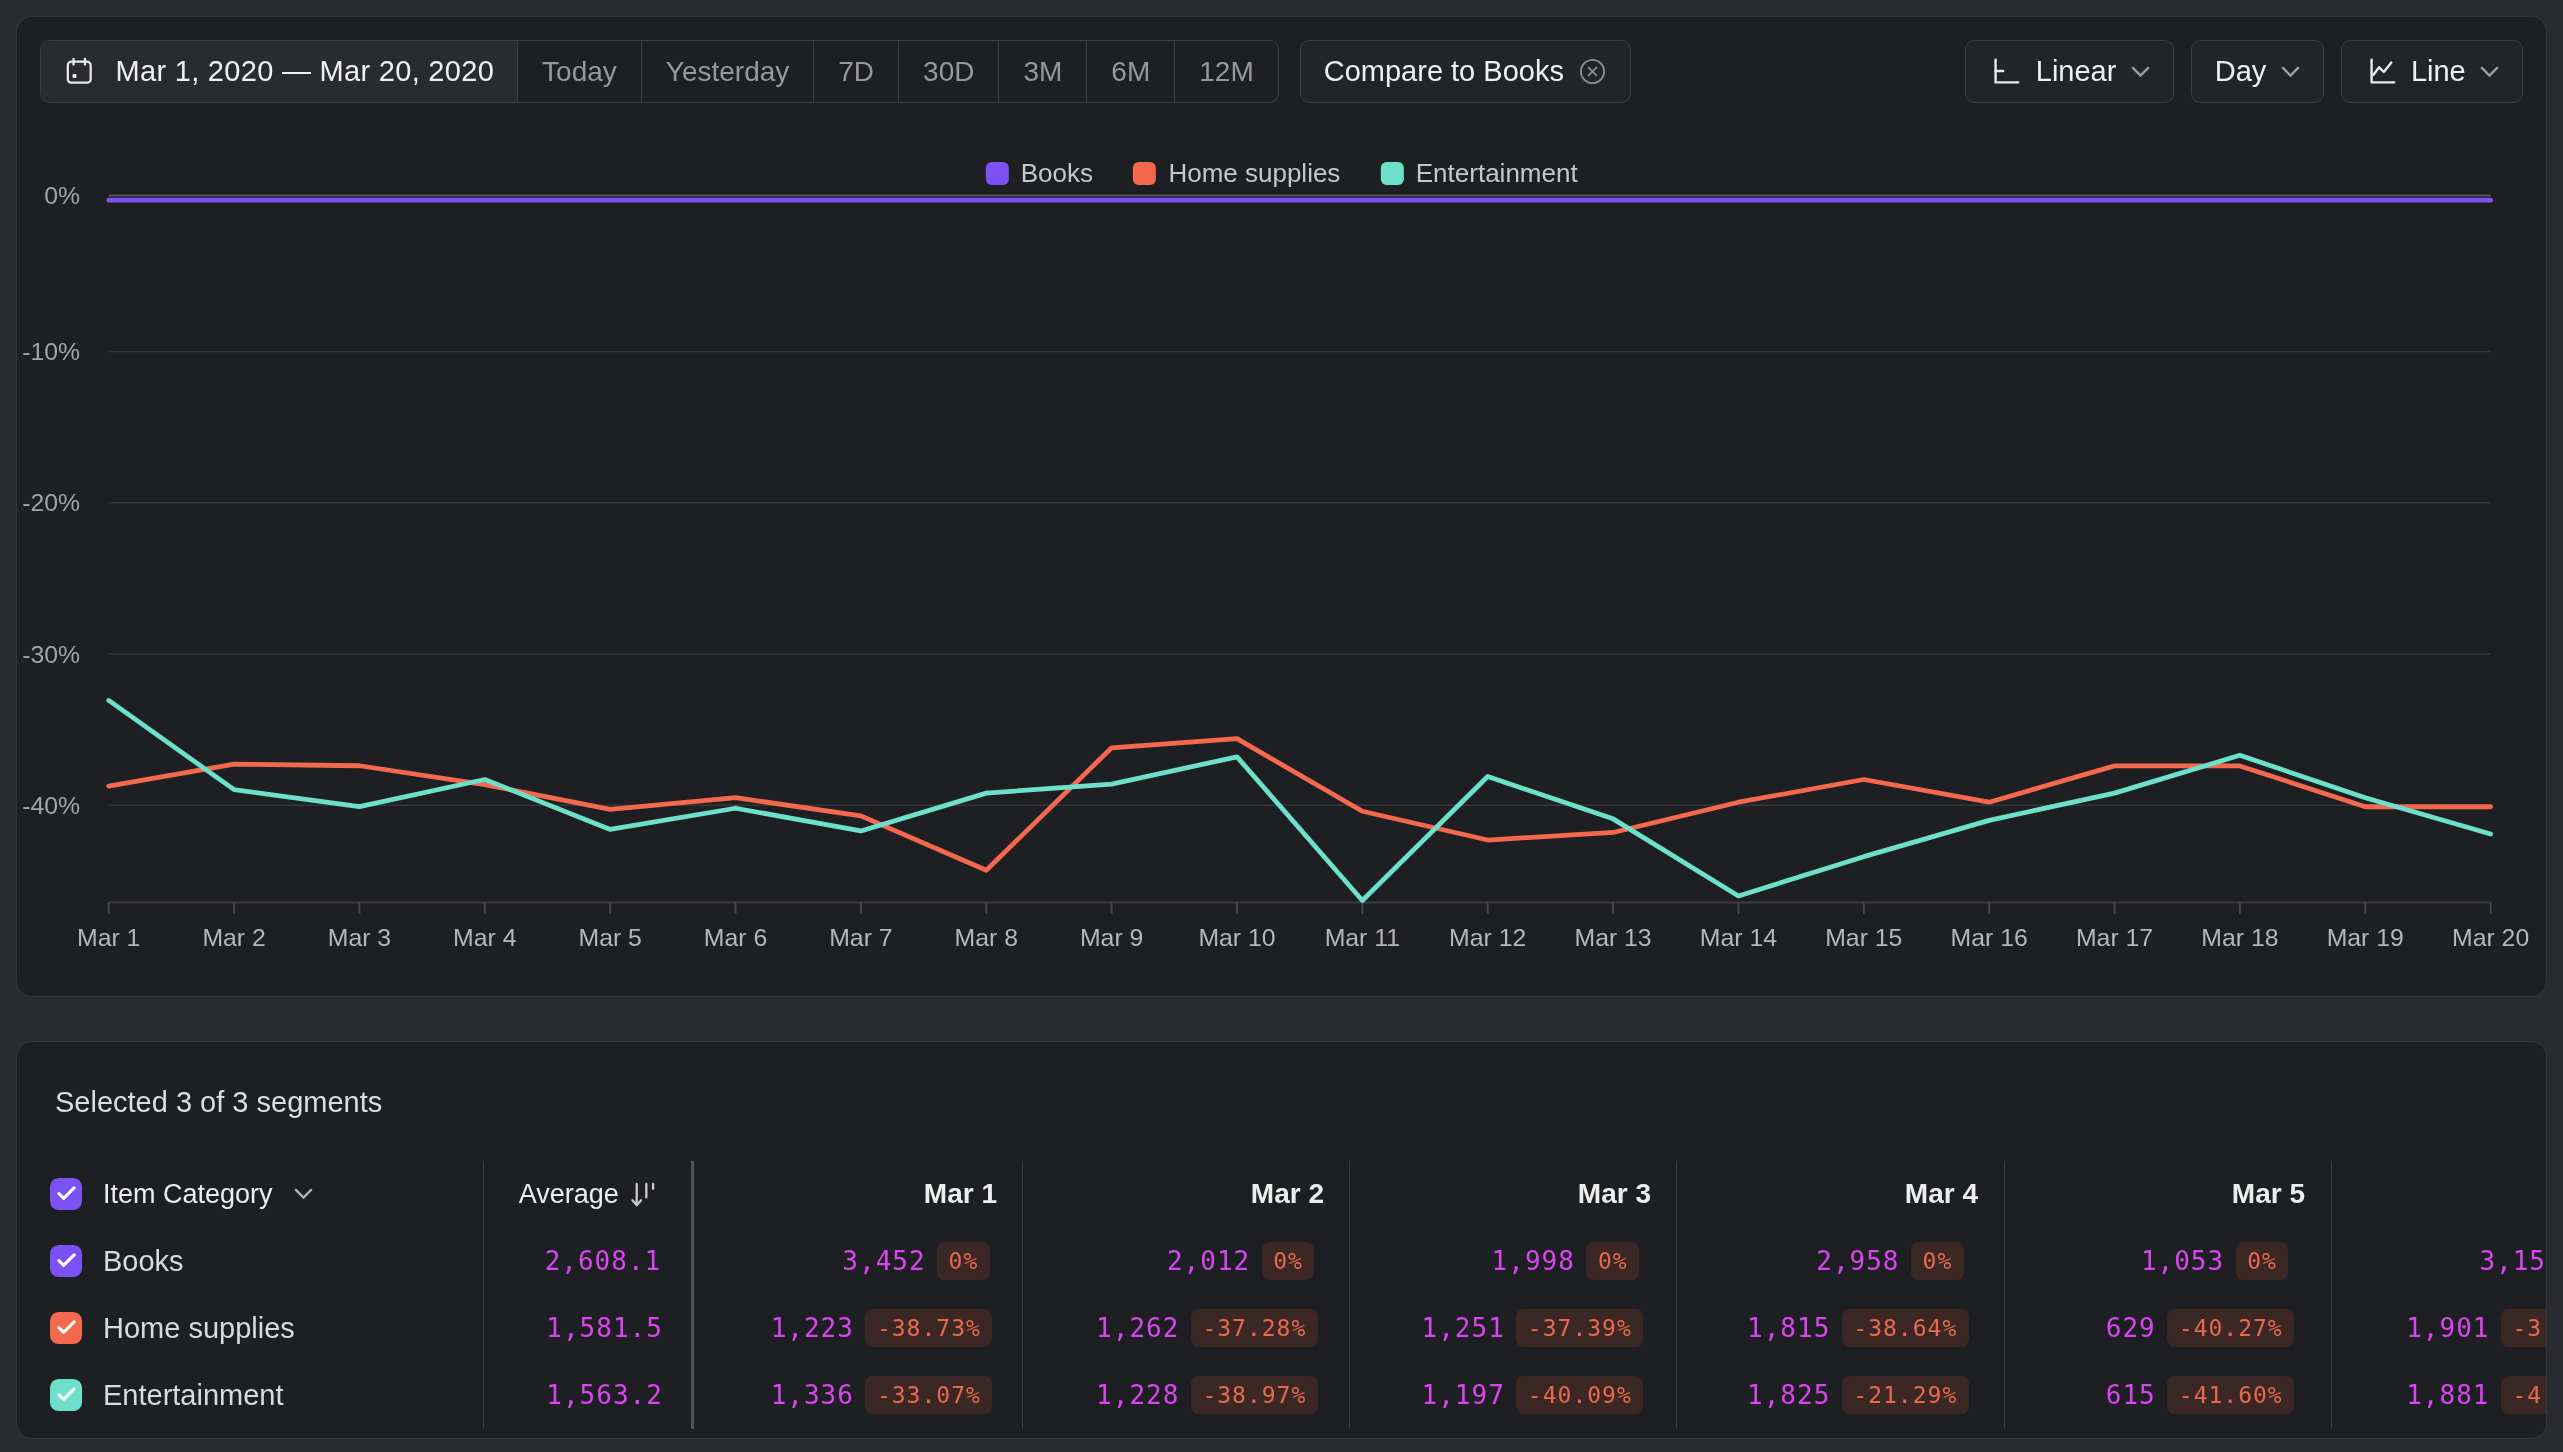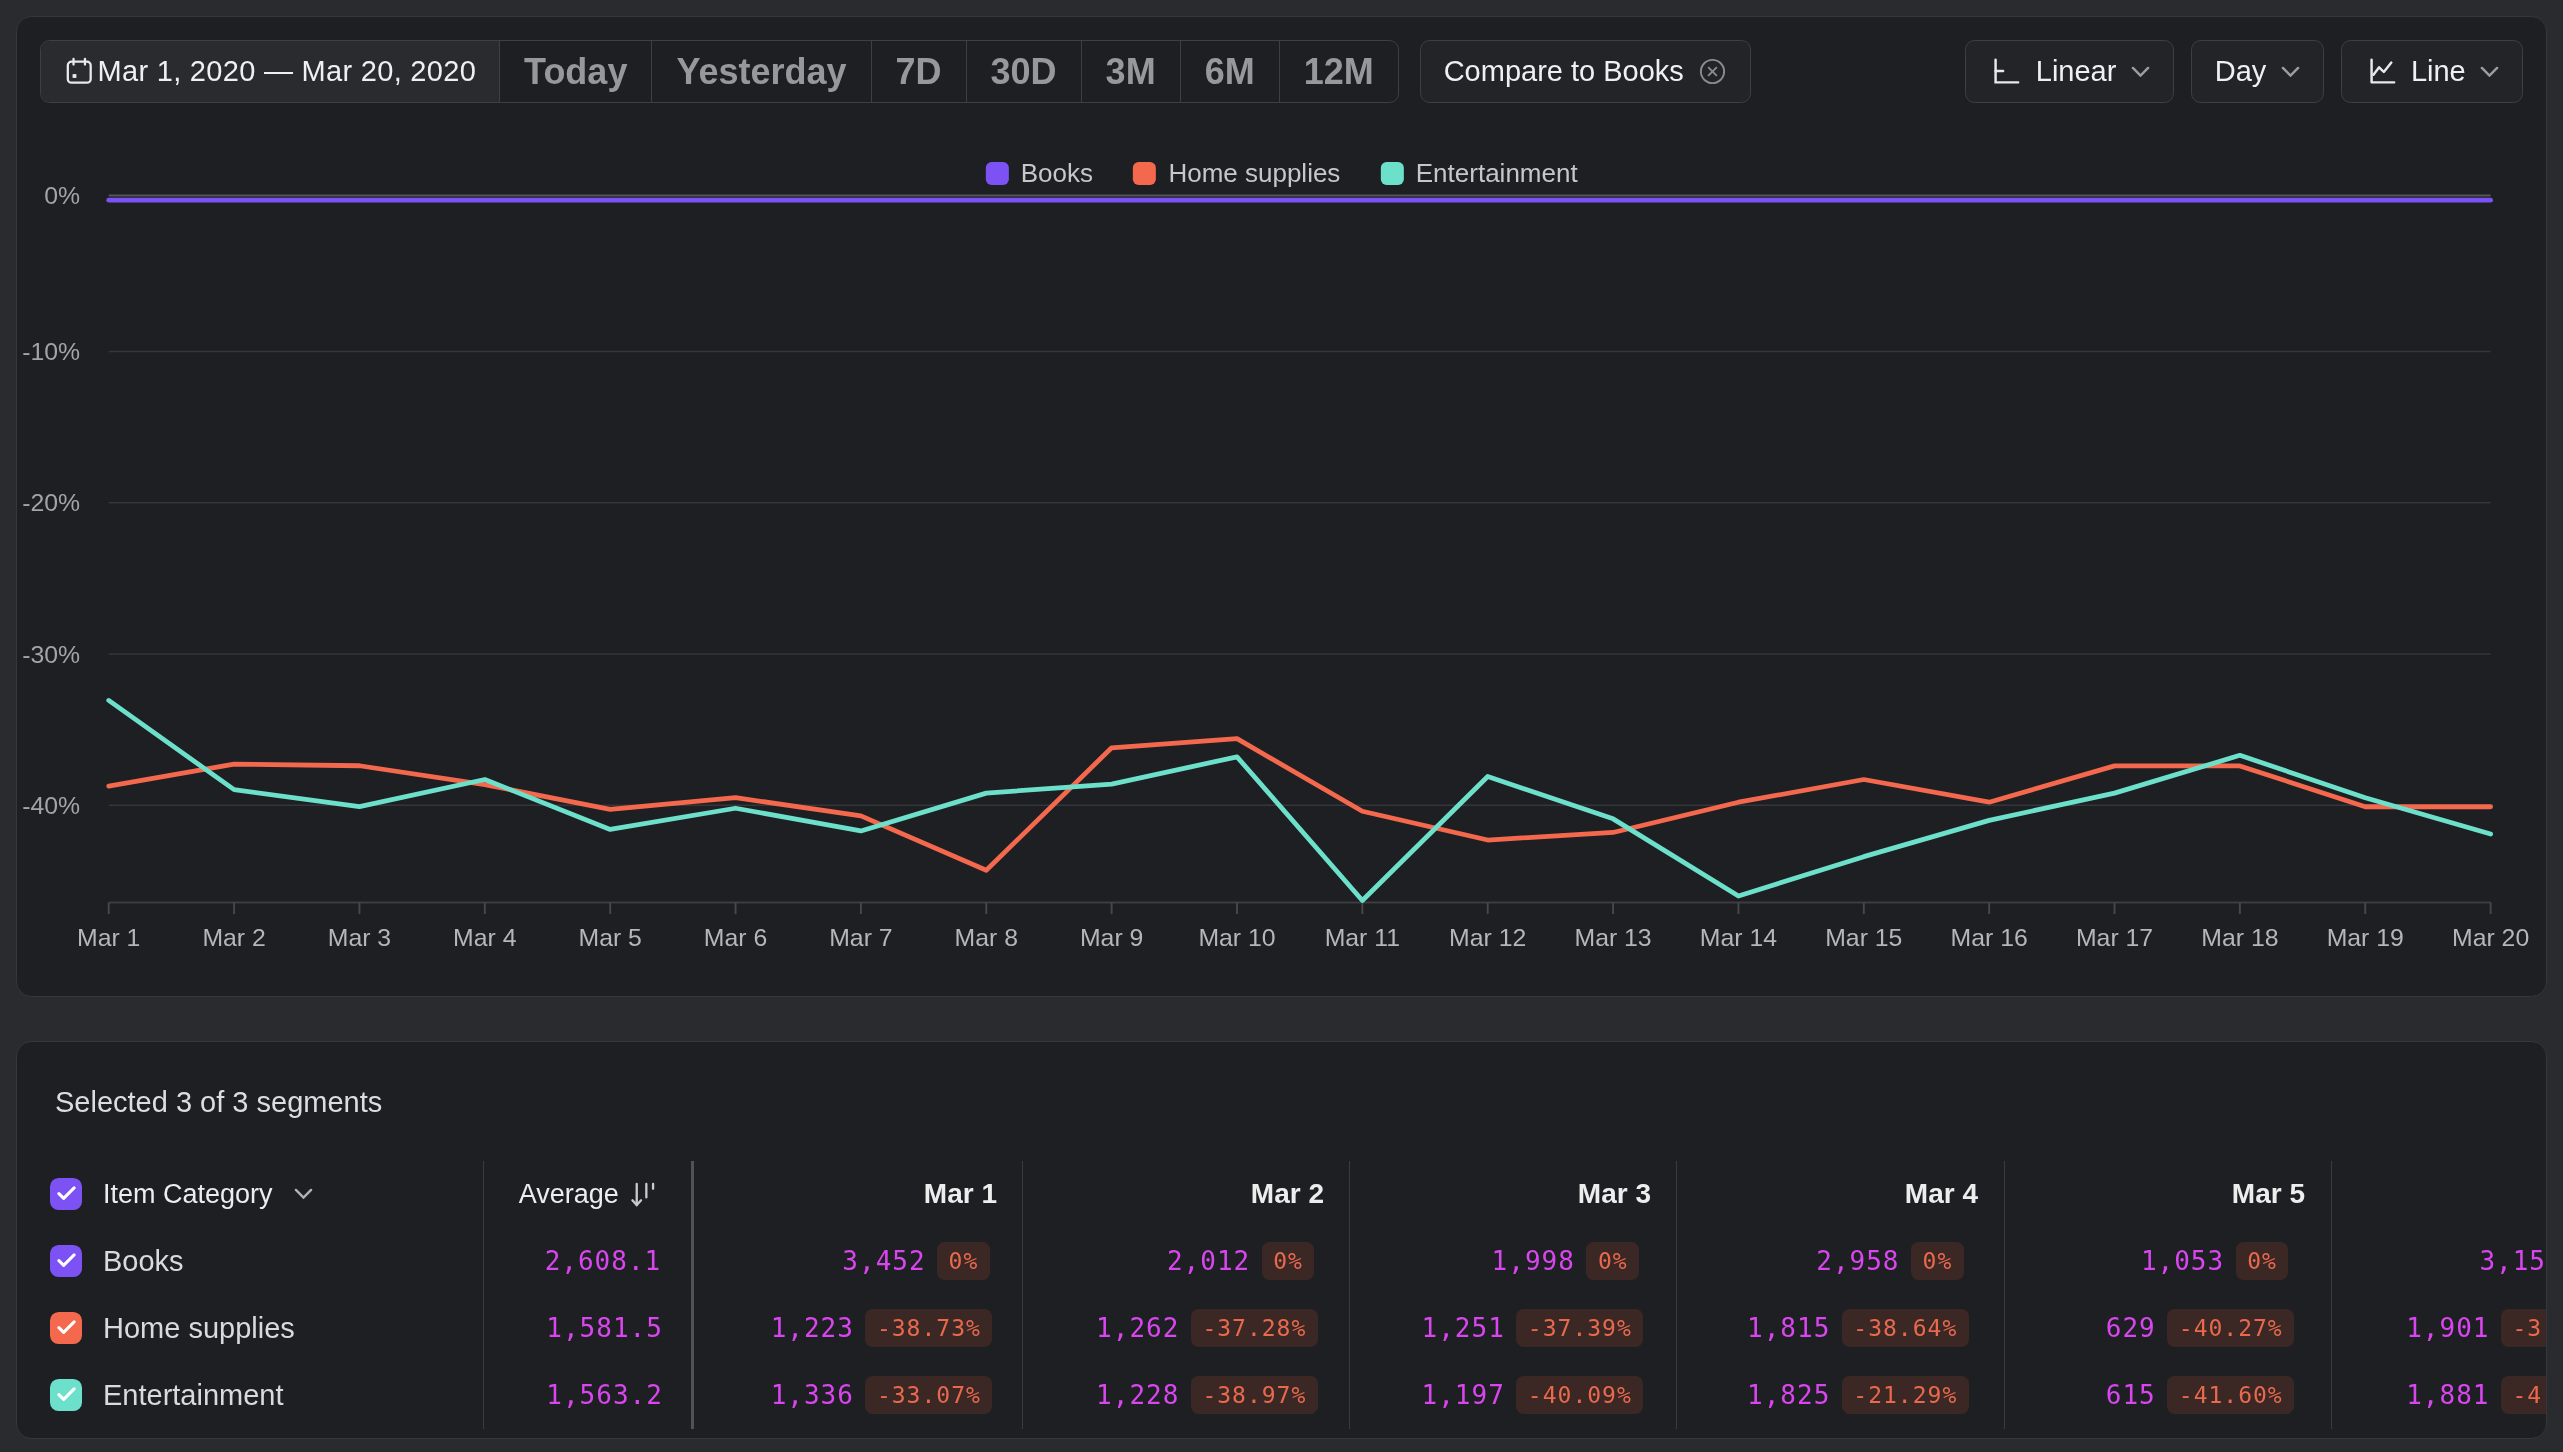--- a/index.html
+++ b/index.html
@@ -11,25 +11,25 @@
   .panel-table { left:16px; top:1041px; width:2531px; height:398px; overflow:hidden; padding-top:34px; }
 
   
   .toolbar { position:absolute; left:23px; right:23px; top:23px; height:63px;
              display:flex; justify-content:space-between; align-items:center; z-index:3; }
   .tb-left { display:flex; align-items:center; gap:21px; }
   .tb-right { display:flex; align-items:center; gap:17px; }
 
   .range-group { display:flex; align-items:stretch; height:63px; border:1.4px solid #3e3f43;
                  border-radius:9.5px; overflow:hidden; }
-  .range-date { display:flex; align-items:center; gap:3px; padding:0 23px; background:#2a2b2f;
+  .range-date { display:flex; align-items:center; gap:21px; padding:0 23px; background:#2a2b2f;
                 border-right:1.4px solid #3e3f43; cursor:pointer; }
   .range-date-label { color:#eef0f2; font-size:29px; font-weight:500; letter-spacing:0.3px; }
-  .range-quick { display:flex; align-items:center; padding:0 24px; color:#97989c; font-size:36px;
-                 border-right:1.4px solid #3e3f43; cursor:pointer;font-weight:bold; }
+  .range-quick { display:flex; align-items:center; padding:0 24px; color:#97989c; font-size:28px;
+                 border-right:1.4px solid #3e3f43; cursor:pointer; }
   .range-quick:last-child { border-right:none; }
 
   .pill-btn { display:flex; align-items:center; gap:14.3px; height:63px; padding:0 23px;
               border:1.4px solid #3e3f43; border-radius:9.5px; background:#232427;
               color:#eef0f2; font-size:29px; font-weight:500; cursor:pointer; }
   .muted-chevron { display:flex; align-items:center; }
 
   
   .legend { position:absolute; top:141px; left:50%; transform:translateX(-50%);
             display:flex; align-items:center; gap:40px; z-index:2; }

